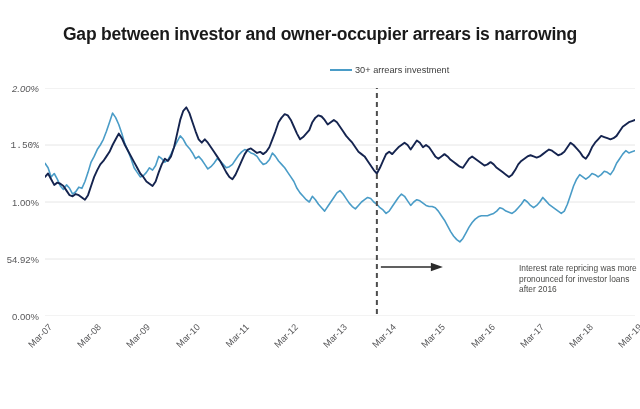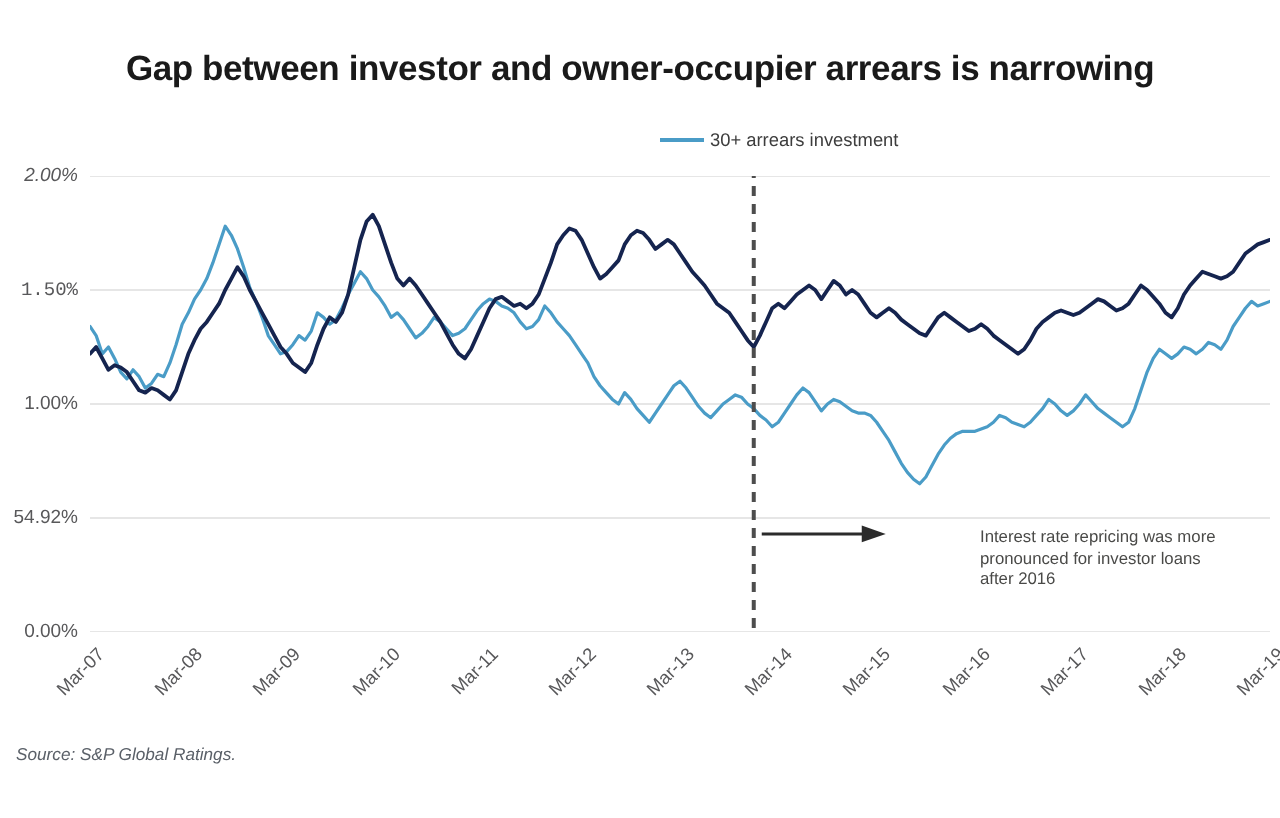--- a/index.html
+++ b/index.html
@@ -98,21 +98,21 @@
   .source {
     position: absolute;
     left: 8px;
     top: 372px;
     font-size: 8.6px;
     font-style: italic;
     color: #5a6068;
   }
   .annotation {
     position: absolute;
-    left: 490px;
+    left: 519px;
     top: 263px;
     width: 118px;
     font-size: 8.4px;
     line-height: 10.6px;
     color: #4a4a48;
   }
   svg { display: block; }
 </style>
 </head>
 <body>
@@ -175,15 +175,14 @@
       <div class="xlabel" style="left: 345.167px; width: 46px;">Mar-14</div>
       <div class="xlabel" style="left: 394.333px; width: 46px;">Mar-15</div>
       <div class="xlabel" style="left: 443.5px; width: 46px;">Mar-16</div>
       <div class="xlabel" style="left: 492.667px; width: 46px;">Mar-17</div>
       <div class="xlabel" style="left: 541.833px; width: 46px;">Mar-18</div>
       <div class="xlabel" style="left: 591px; width: 46px;">Mar-19</div>
     </div>
 
   <div class="annotation">Interest rate repricing was more pronounced for investor loans after 2016</div>
 
-  <div class="source">Source: S&amp;P Global Ratings.</div>
 
 </div>
 
 </body></html>

